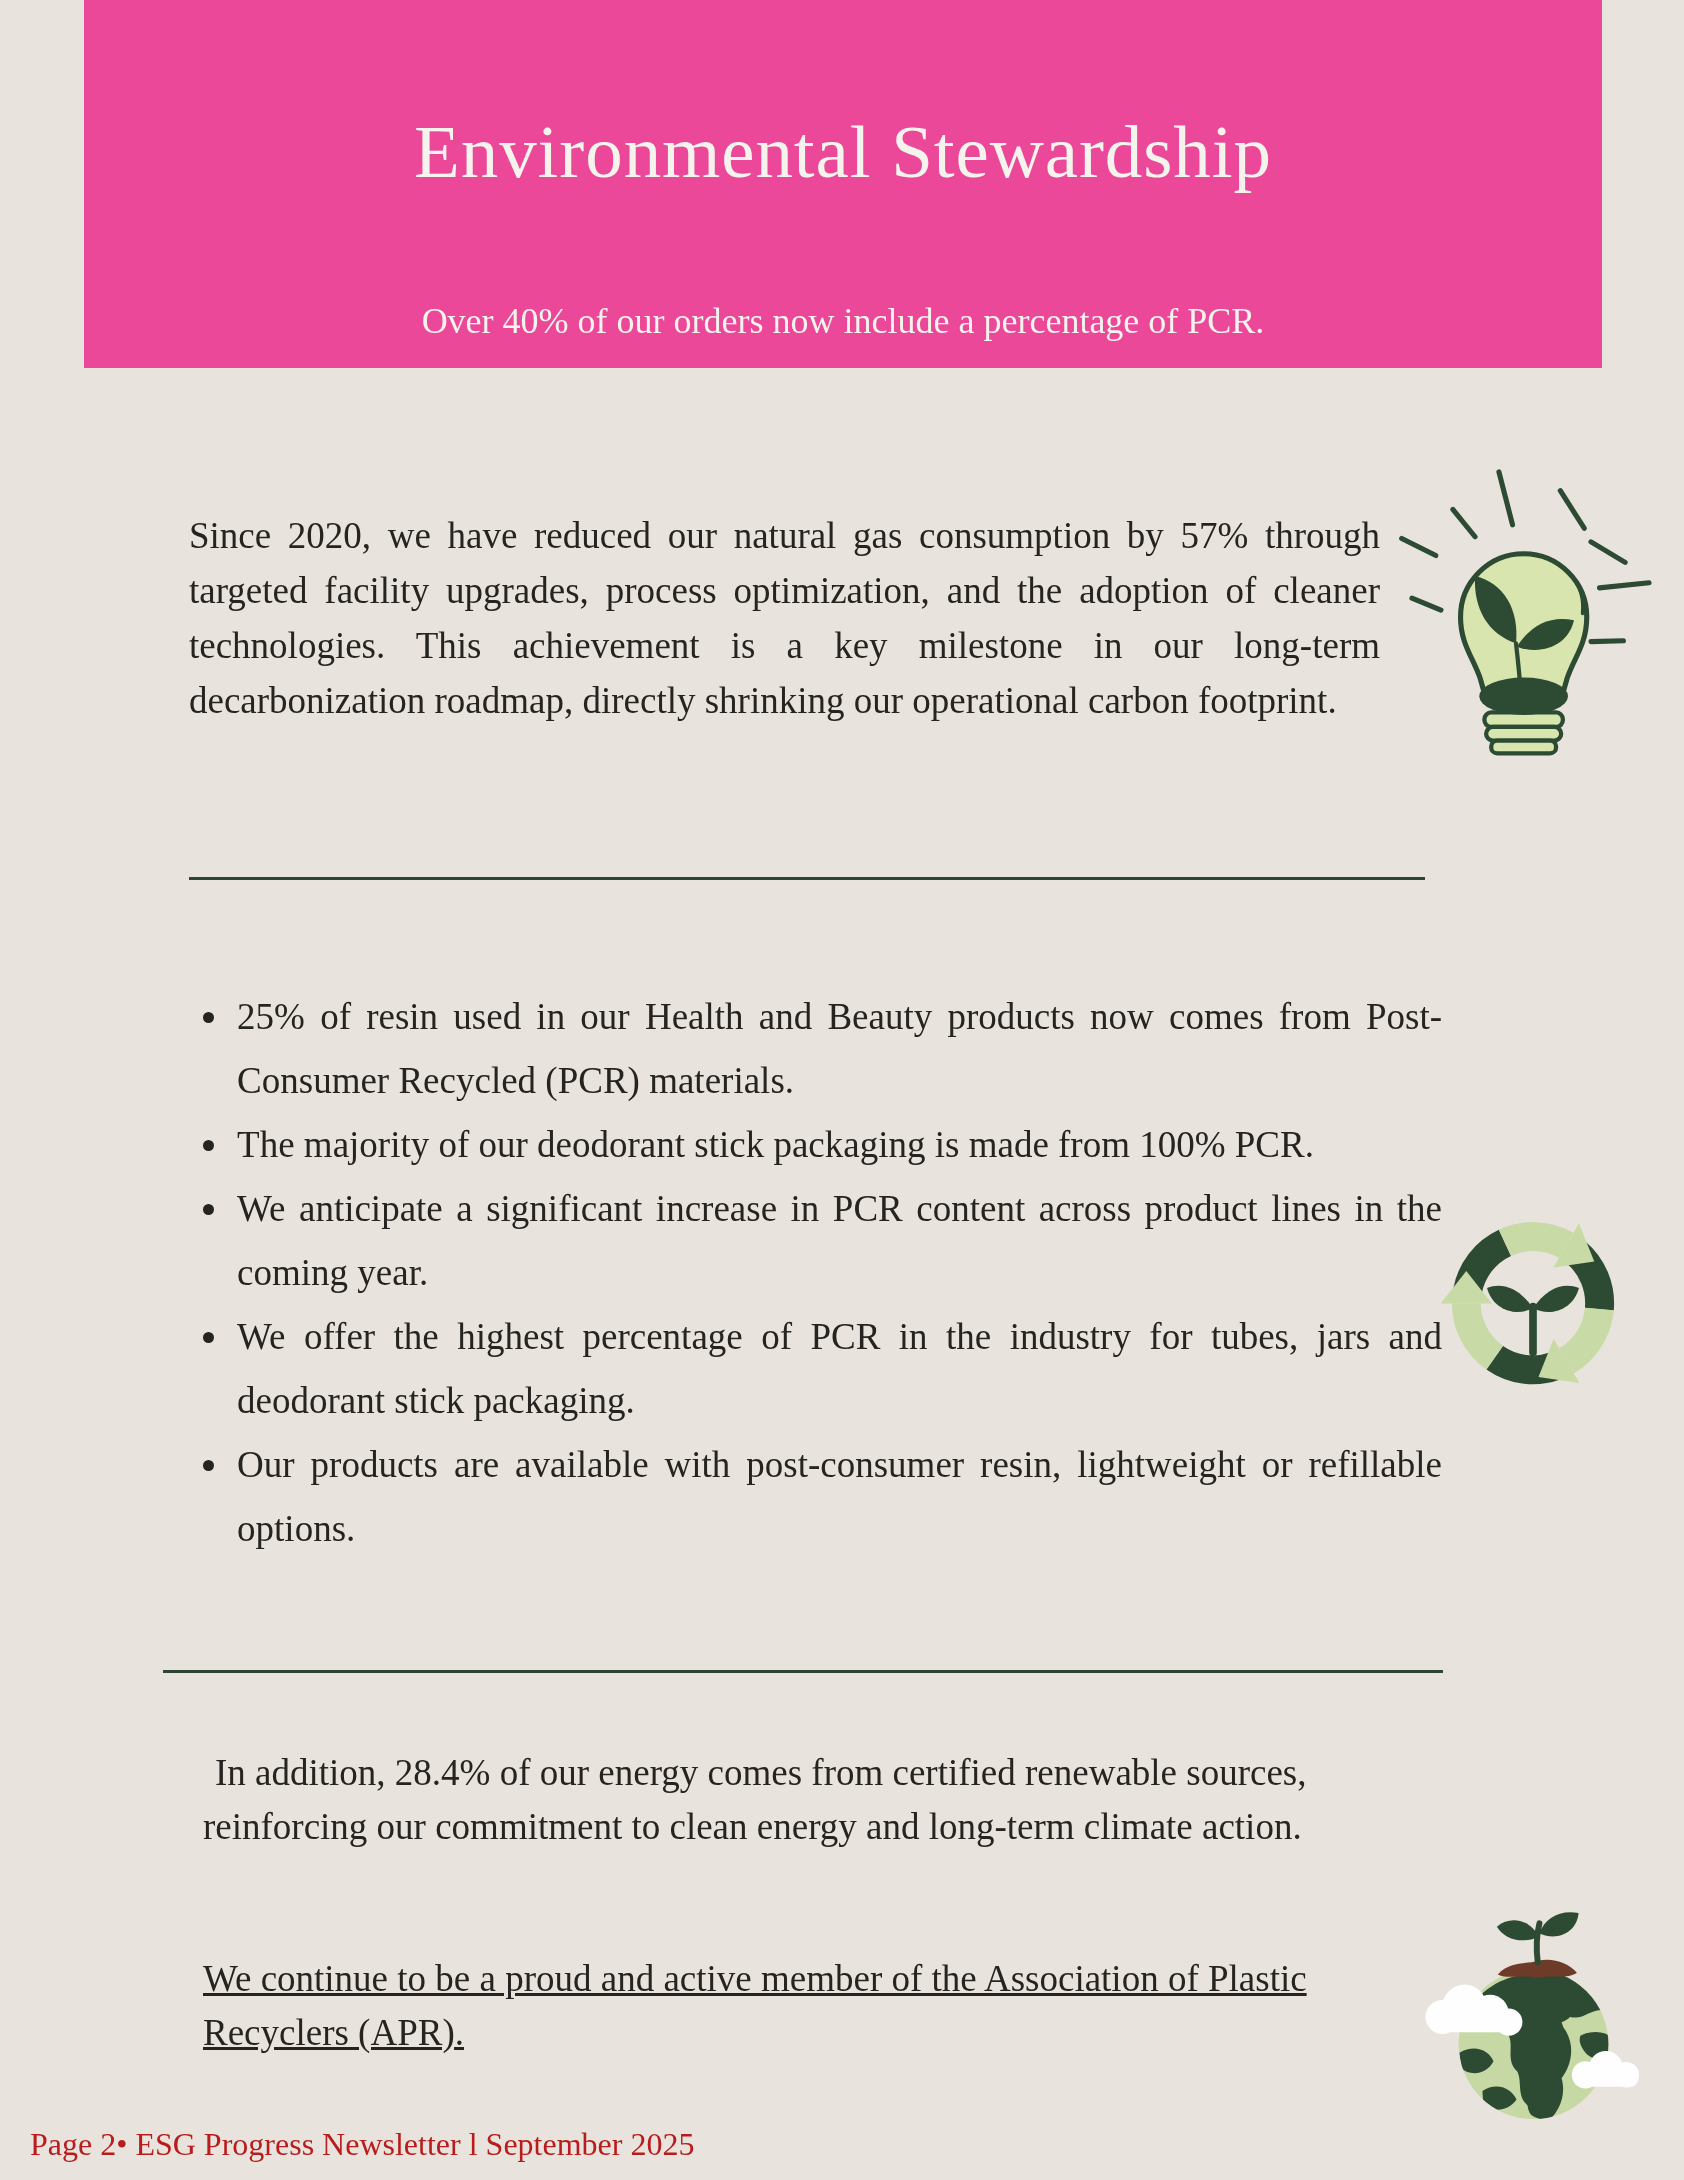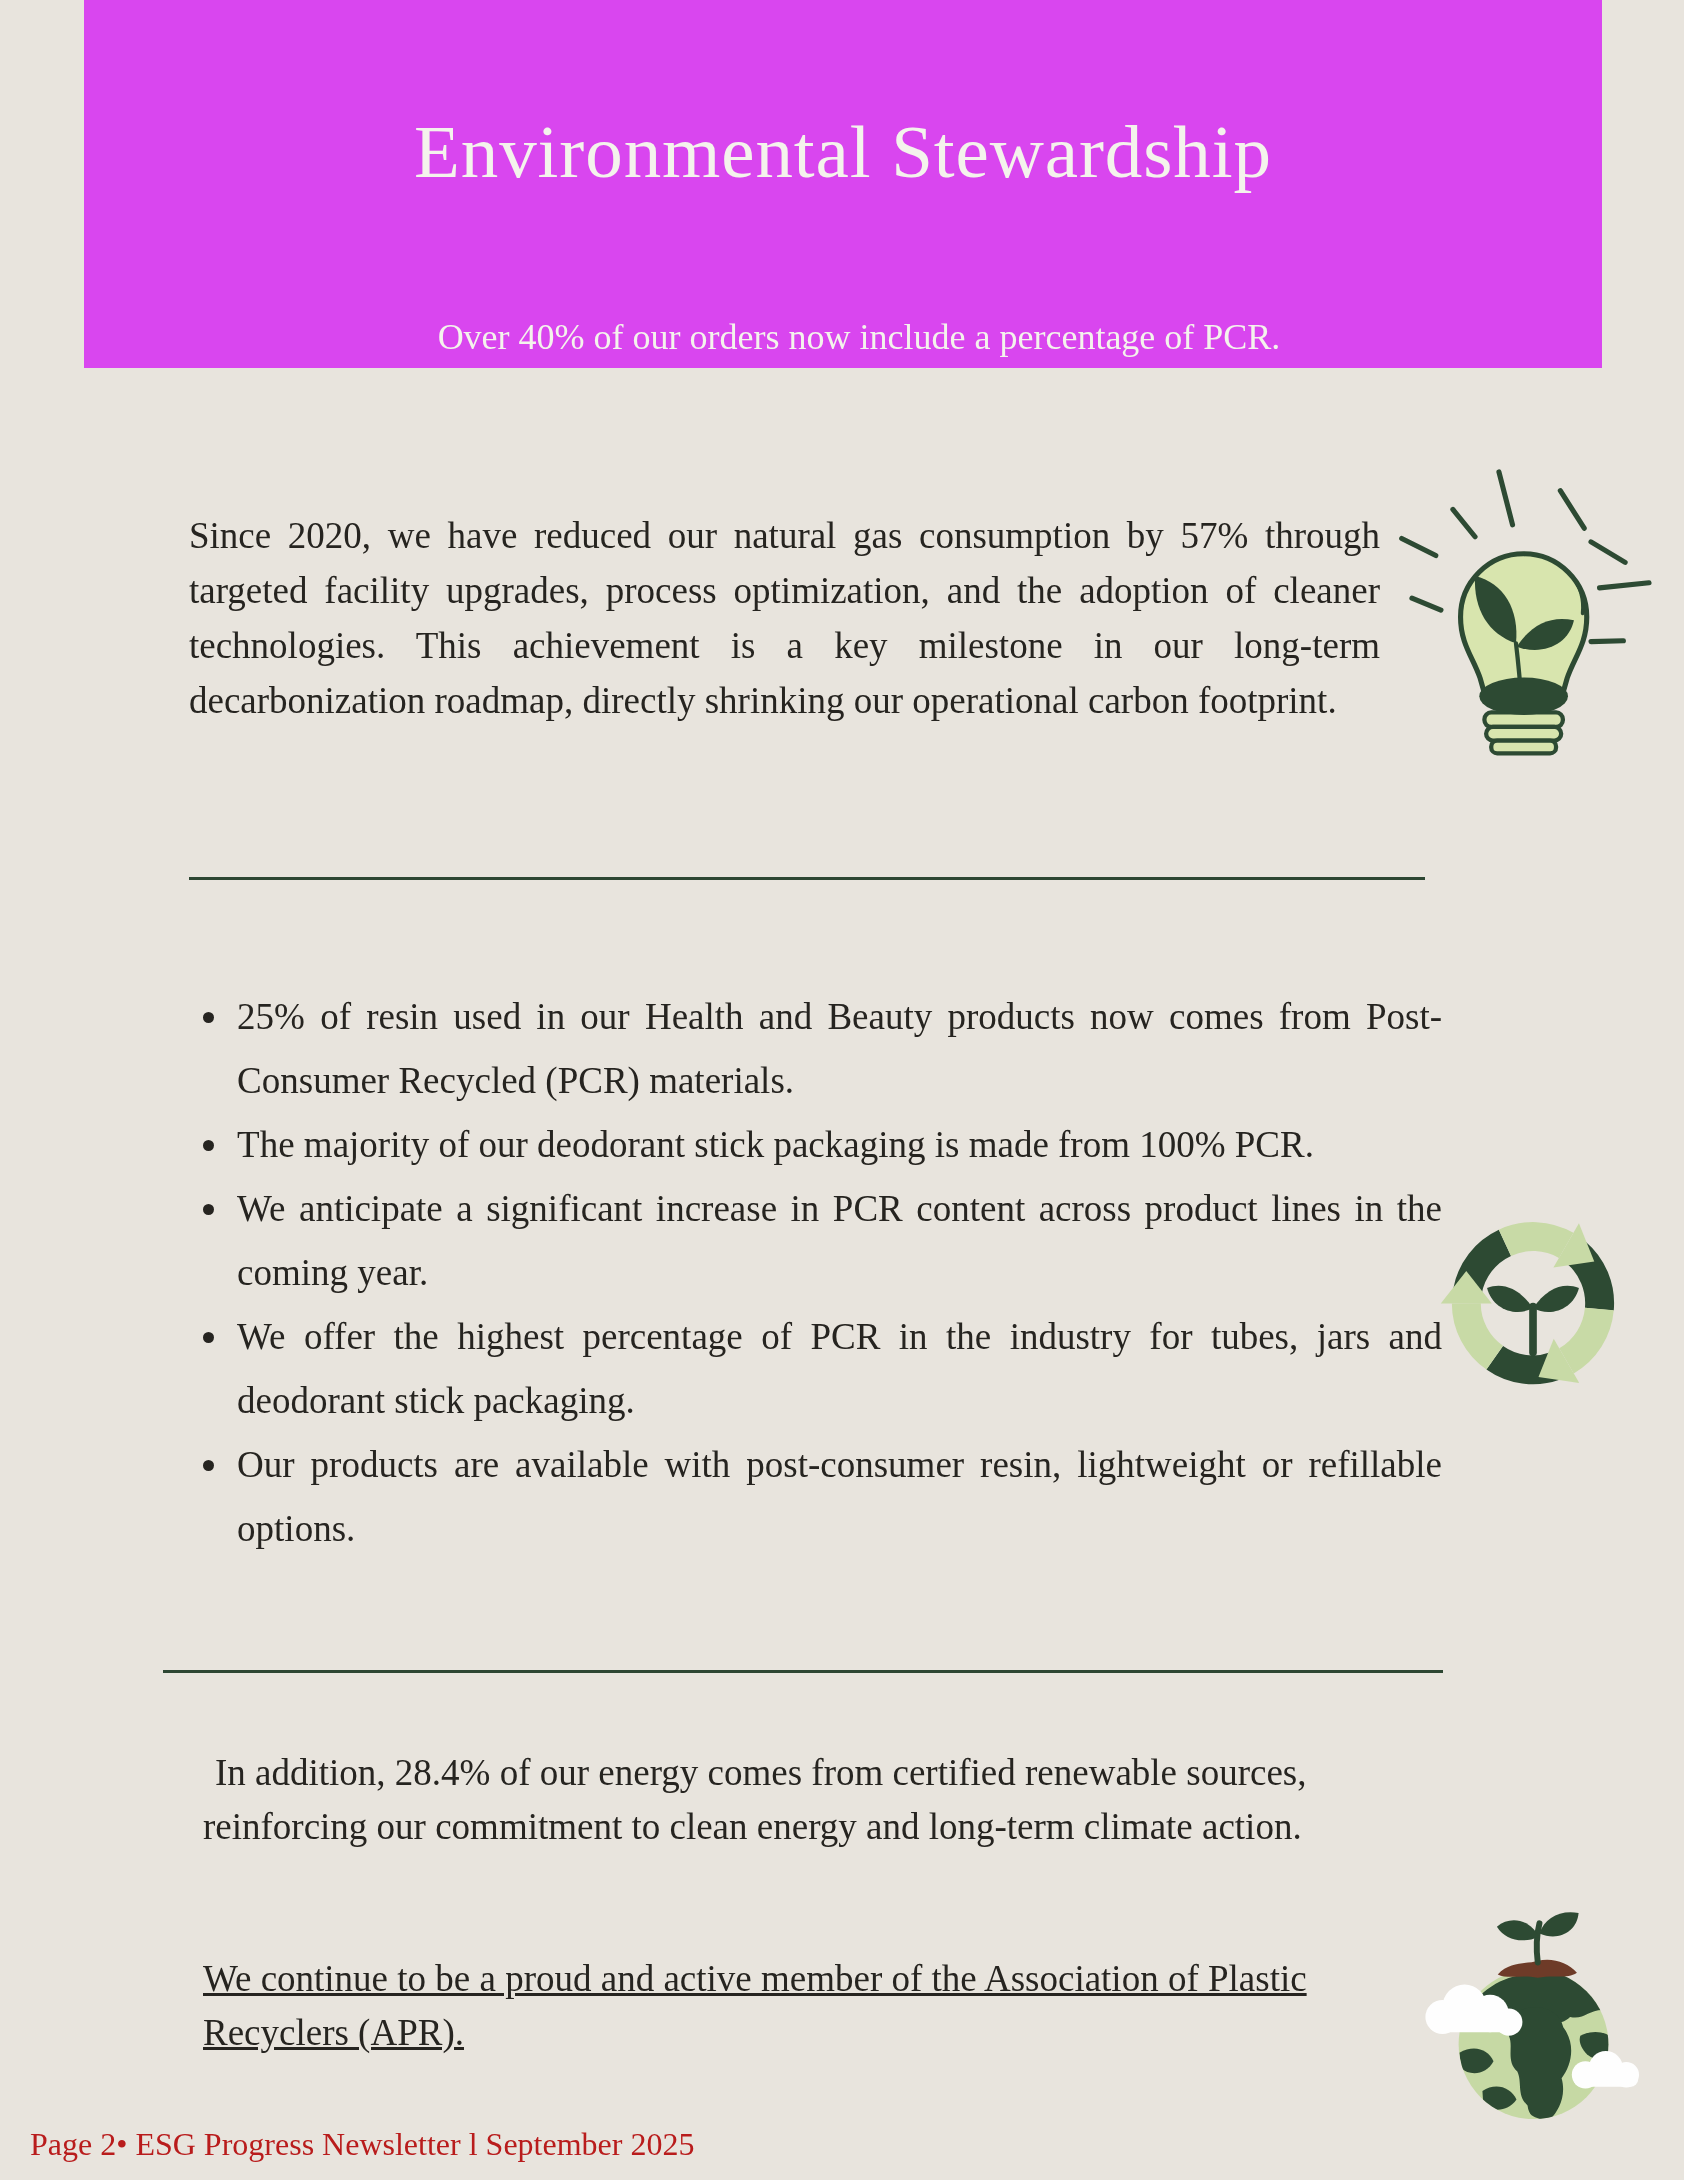--- a/index.html
+++ b/index.html
@@ -11,38 +11,38 @@
     font-family: "Liberation Serif", "DejaVu Serif", serif;
     color: #262420;
     overflow: hidden;
   }
 
   
   .banner {
     position: absolute;
     left: 84px; top: 0;
     width: 1518px; height: 368px;
-    background: #d946ef;
+    background: #ec4899;
     color: #f4f3ec;
   }
   .banner-title {
     position: absolute;
     top: 109px; left: 0;
     width: 100%;
     margin: 0;
     text-align: center;
     font-size: 75px;
     font-weight: normal;
     letter-spacing: 0.9px;
   }
   .banner-subtitle {
     position: absolute;
     top: 300px; left: 0;
     width: 100%;
-    margin: 16px;
+    margin: 0;
     text-align: center;
     font-size: 36px;
     font-weight: normal;
   }
 
   
   .intro {
     position: absolute;
     left: 189px; top: 508px;
     width: 1191px;

